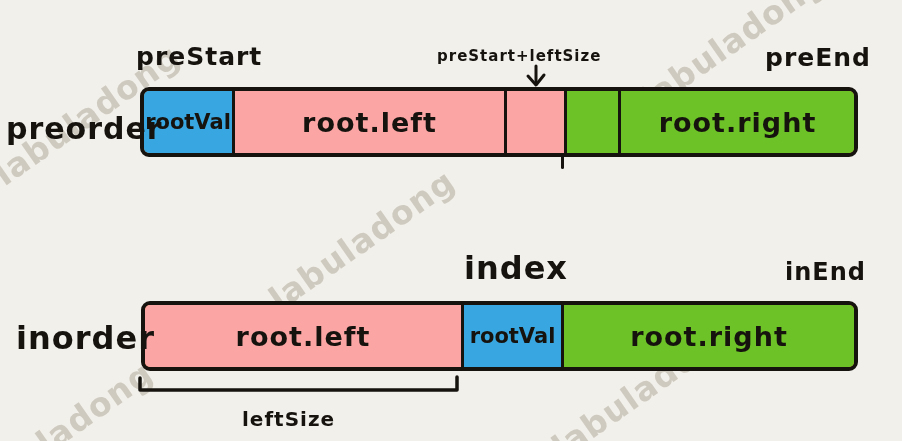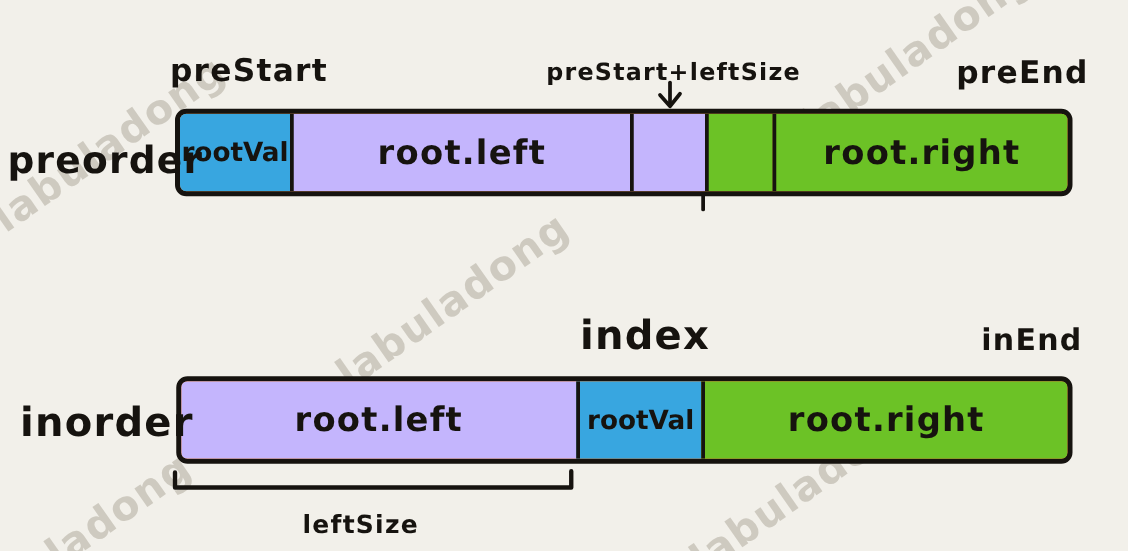--- a/index.html
+++ b/index.html
@@ -36,21 +36,21 @@
   
   .lbl {
     position: absolute;
     z-index: 4;
     font-weight: bold;
     color: #16130f;
     letter-spacing: 1px;
     white-space: nowrap;
   }
   .lbl-prestart { left: 136px; top:  42px; font-size: 25px; }
-  .lbl-premid   { left: 437px; top:  47px; font-size: 19px; }
+  .lbl-premid   { left: 437px; top:  47px; font-size: 15px; }
   .lbl-preend   { left: 765px; top:  43px; font-size: 25px; }
   .lbl-preorder { left:   6px; top: 111px; font-size: 30px; }
   .lbl-instart  { left: 141px; top: 252px; font-size: 25px; }
   .lbl-index    { left: 464px; top: 249px; font-size: 32px; }
   .lbl-inend    { left: 785px; top: 258px; font-size: 24px; }
   .lbl-inorder  { left:  16px; top: 319px; font-size: 32px; }
   .lbl-leftsize { left: 242px; top: 407px; font-size: 20px; }
 
   
   .bar {
@@ -70,21 +70,21 @@
     align-items: center;
     justify-content: center;
     font-weight: bold;
     color: #16130f;
     font-size: 27px;
     letter-spacing: 1px;
     white-space: nowrap;
   }
   .seg + .seg { border-left: 3px solid #16130f; }
   .seg-blue   { background: #38a6e0; }
-  .seg-orange { background: #c4b5fd; }
+  .seg-orange { background: #fca5a5; }
   .seg-green  { background: #6cc226; }
   .seg-small-text { font-size: 21px; letter-spacing: 0; }
 
   .bar-preorder .s1 { width:  88px; }
   .bar-preorder .s2 { width: 272px; }
   .bar-preorder .s3 { width:  60px; }
   .bar-preorder .s4 { width:  54px; }
   .bar-preorder .s5 { flex: 1; }
 
   .bar-inorder .s1 { width: 316px; }

